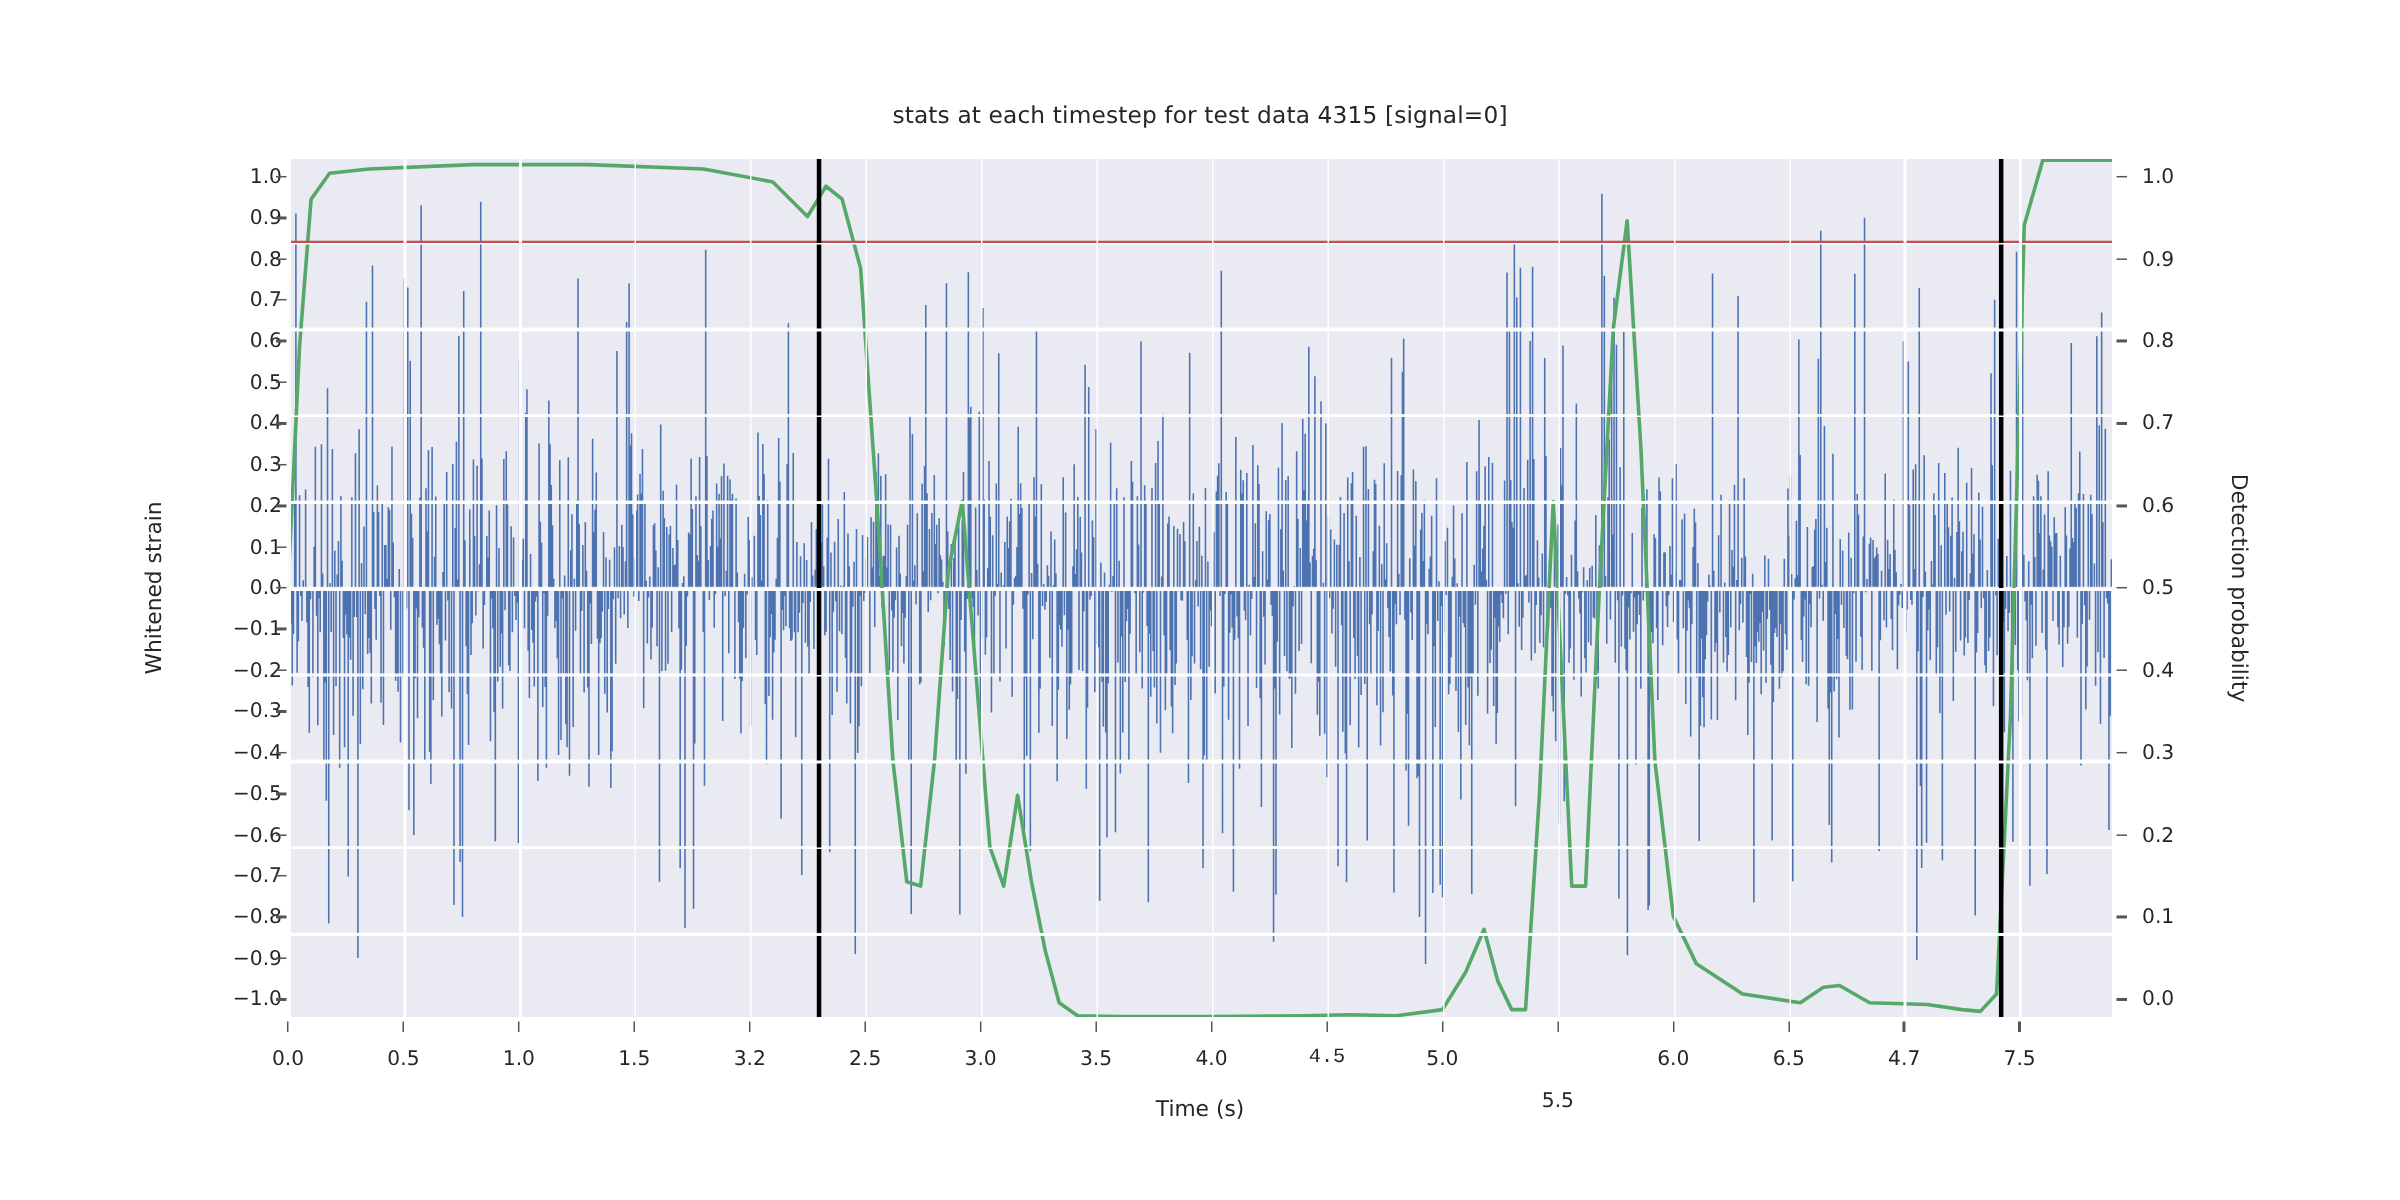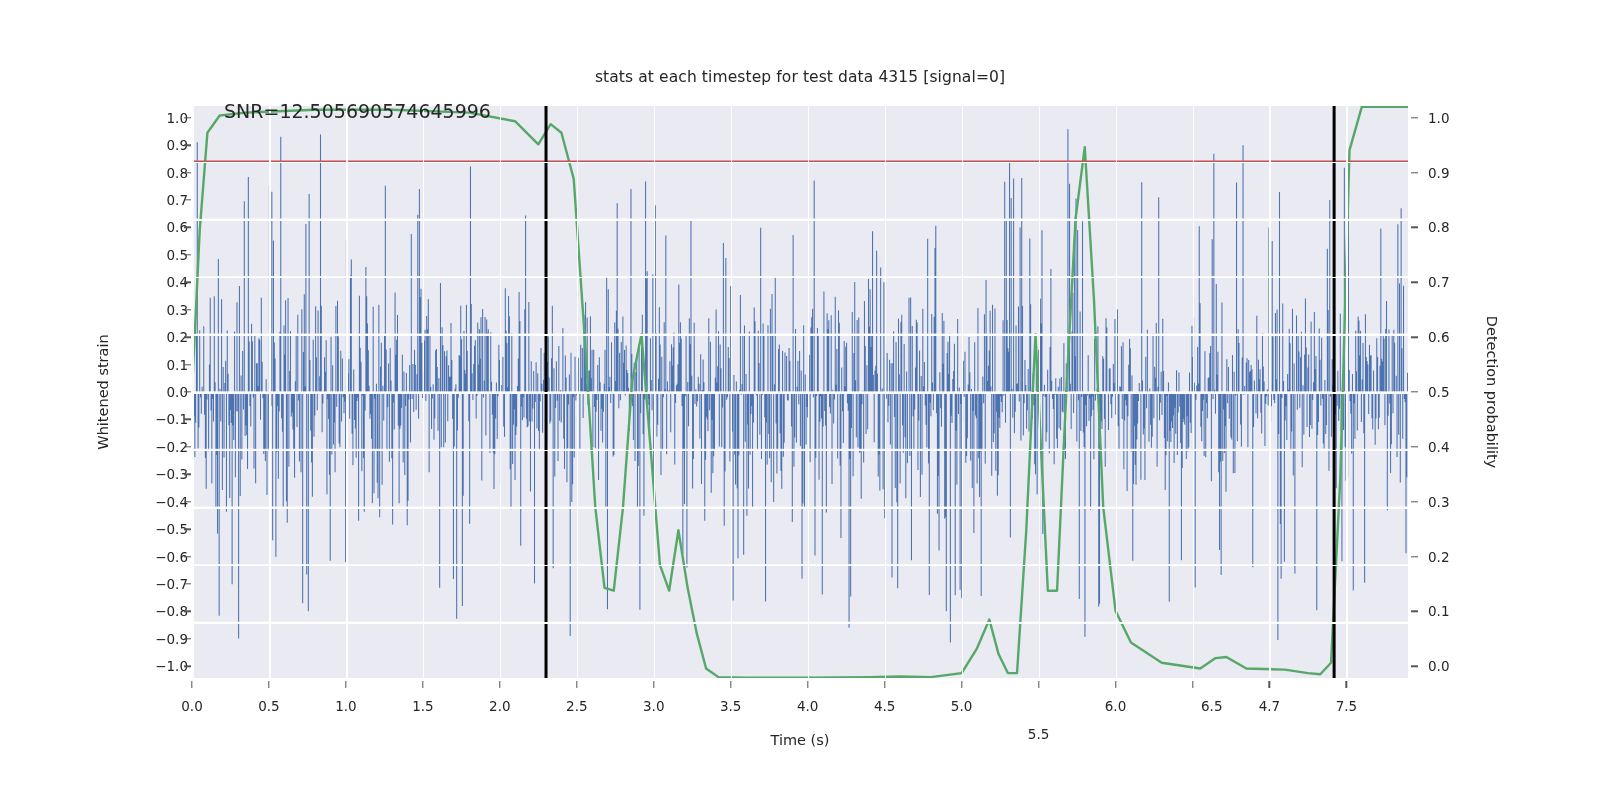--- a/index.html
+++ b/index.html
@@ -126,21 +126,20 @@
         </g>
       <path id="prob-curve" fill="none" stroke="#55a868" stroke-width="2.4" stroke-linejoin="round" stroke-linecap="round" d="M0.00,288.00L7.70,126.72L15.39,28.80L27.71,11.52L53.87,8.64L123.14,5.76L200.10,5.76L277.06,8.64L323.24,17.28L346.33,40.32L358.64,20.16L369.42,28.80L381.73,74.88L392.51,230.40L403.28,403.20L412.52,483.84L421.75,486.72L430.99,403.20L440.22,276.48L449.46,230.40L458.69,345.60L467.93,460.80L477.16,486.72L486.40,426.24L495.64,483.84L504.87,529.92L514.11,564.48L526.42,573.12L554.13,573.70L615.70,573.70L677.27,573.12L708.05,572.54L738.84,573.12L769.62,569.09L785.01,544.32L797.33,515.52L806.56,550.08L815.80,569.09L825.03,569.09L834.27,426.24L843.50,230.40L849.66,357.12L855.82,486.72L865.05,486.72L874.29,288.00L883.52,115.20L892.76,43.20L901.99,195.84L911.23,403.20L923.54,506.88L938.94,538.56L969.72,558.72L1008.20,564.48L1023.59,554.11L1034.37,552.96L1054.38,564.48L1092.86,565.63L1115.95,569.09L1128.26,570.24L1139.04,558.72L1148.27,374.40L1157.51,46.08L1169.82,2.88L1216.00,2.88"></path>
       <line id="threshold-line" stroke="#c44e52" stroke-width="2.2" x1="0" x2="1216" y1="57.59999999999999" y2="57.59999999999999"></line>
       <g id="vlines">
           <line x1="354.02531645569616" x2="354.02531645569616" y1="0" y2="576" stroke="#000000" stroke-width="3"></line>
           <line x1="1142.1164556962024" x2="1142.1164556962024" y1="0" y2="576" stroke="#000000" stroke-width="3"></line>
         </g>
     </svg>
   </div>
 
-  <div class="annot" style="left:224px;top:100px;">SNR=12.505690574645996</div>
 
   <div class="xlabel">Time (s)</div>
   <div class="ylabel-left">Whitened strain</div>
   <div class="ylabel-right">Detection probability</div>
 
   <div id="yticks-left">
       <div class="ytick-l" style="top: 117.714px;">1.0</div>
       <div class="ytickmark-l" style="top: 117.714px;"></div>
       <div class="ytick-l" style="top: 145.143px;">0.9</div>
       <div class="ytickmark-l" style="top: 145.143px;"></div>
@@ -209,39 +208,39 @@
     </div>
   <div id="xticks">
       <div class="xtick" style="left: 192px;">0.0</div>
       <div class="xtickmark" style="left: 192px;"></div>
       <div class="xtick" style="left: 268.962px;">0.5</div>
       <div class="xtickmark" style="left: 268.962px;"></div>
       <div class="xtick" style="left: 345.924px;">1.0</div>
       <div class="xtickmark" style="left: 345.924px;"></div>
       <div class="xtick" style="left: 422.886px;">1.5</div>
       <div class="xtickmark" style="left: 422.886px;"></div>
-      <div class="xtick" style="left: 499.848px;">2.0</div>
+      <div class="xtick" style="left: 499.848px;">3.2</div>
       <div class="xtickmark" style="left: 499.848px;"></div>
       <div class="xtick" style="left: 576.81px;">2.5</div>
       <div class="xtickmark" style="left: 576.81px;"></div>
       <div class="xtick" style="left: 653.772px;">3.0</div>
       <div class="xtickmark" style="left: 653.772px;"></div>
       <div class="xtick" style="left: 730.734px;">3.5</div>
       <div class="xtickmark" style="left: 730.734px;"></div>
       <div class="xtick" style="left: 807.696px;">4.0</div>
       <div class="xtickmark" style="left: 807.696px;"></div>
-      <div class="xtick" style="left: 884.658px;">4.5</div>
+      <div class="xtick" style="left: 884.658px; font-family: Liberation Mono, monospace;">4.5</div>
       <div class="xtickmark" style="left: 884.658px;"></div>
       <div class="xtick" style="left: 961.62px;">5.0</div>
       <div class="xtickmark" style="left: 961.62px;"></div>
       <div class="xtick" style="left: 1038.58px; margin-top: 28px;">5.5</div>
       <div class="xtickmark" style="left: 1038.58px;"></div>
       <div class="xtick" style="left: 1115.54px;">6.0</div>
       <div class="xtickmark" style="left: 1115.54px;"></div>
-      <div class="xtick" style="left: 1192.51px; text-align: right;">6.5</div>
+      <div class="xtick" style="left: 1192.51px;">6.5</div>
       <div class="xtickmark" style="left: 1192.51px;"></div>
       <div class="xtick" style="left: 1269.47px;">4.7</div>
       <div class="xtickmark" style="left: 1269.47px;"></div>
       <div class="xtick" style="left: 1346.43px;">7.5</div>
       <div class="xtickmark" style="left: 1346.43px;"></div>
     </div>
 
 
 </div>
 

